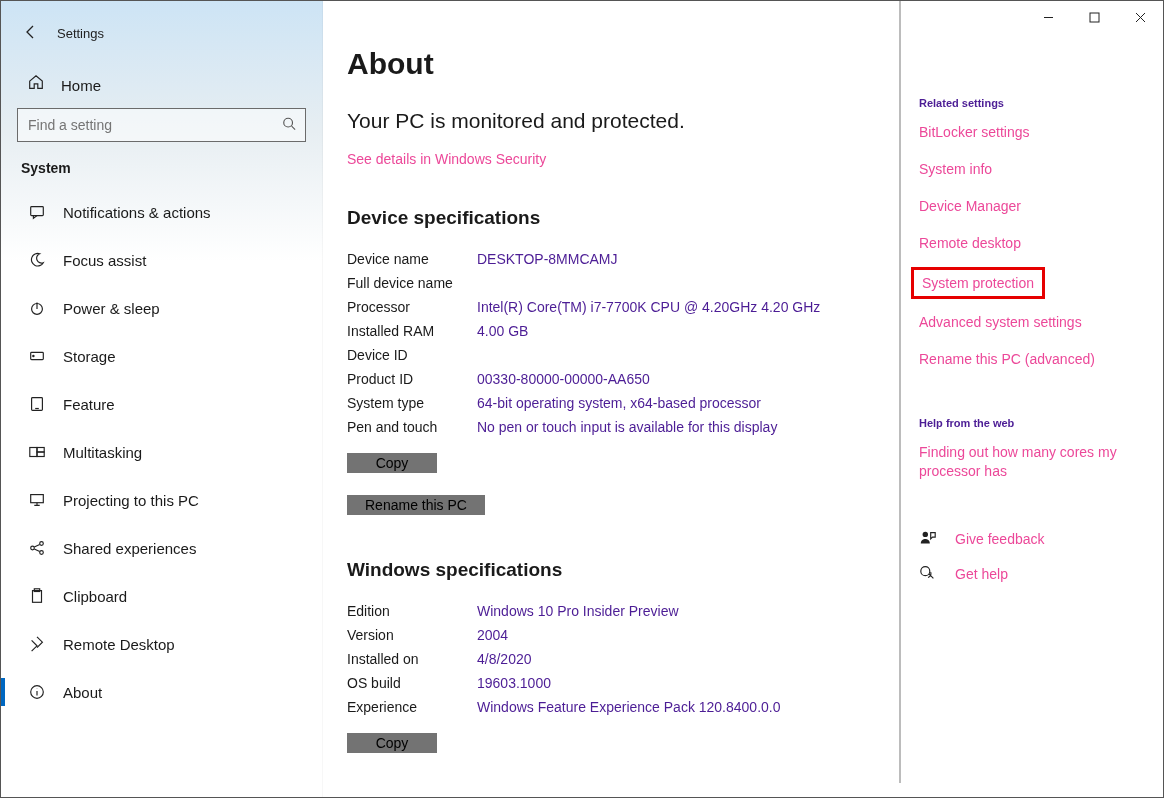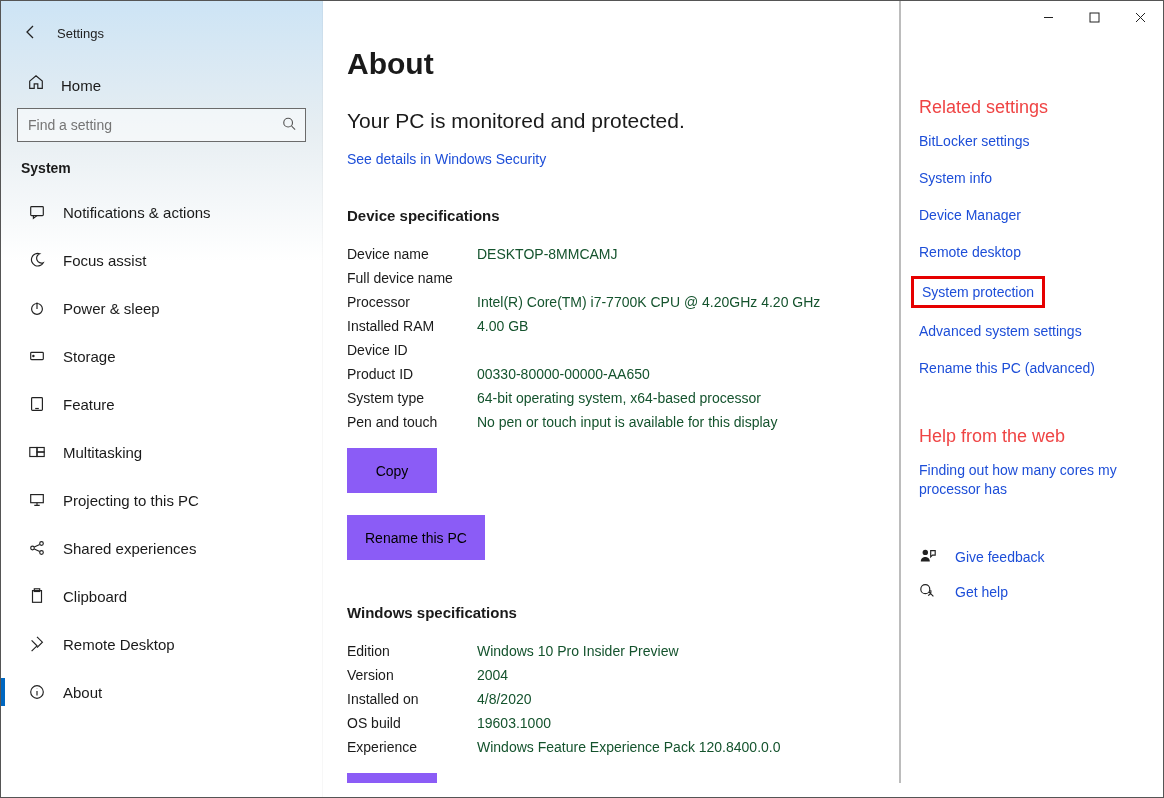--- a/index.html
+++ b/index.html
@@ -118,46 +118,46 @@
   }
   .content-inner {
     max-width: 540px;
   }
   h1.page-title {
     font-weight:600;
     font-size:30px;
     margin:0 0 28px 0;
   }
   .mon-line { font-size:21px; font-weight:400; margin-bottom:18px; }
-  a.link { color:#1d4ed8; text-decoration:none; font-size:14px; cursor:pointer; }
-  h2.section { font-size:15px; font-weight:600; margin:44px 0 18px 0; }
+  a.link { color:#ec4899; text-decoration:none; font-size:14px; cursor:pointer; }
+  h2.section { font-size:19px; font-weight:600; margin:44px 0 18px 0; }
   h2.section.first { margin-top:40px; }
   table.spec { border-collapse:collapse; font-size:14px; }
   table.spec td { padding:4px 0; vertical-align:top; }
   table.spec td.k { width:130px; }
-  table.spec td.v { color:#14532d; }
+  table.spec td.v { color:#4c1d95; }
   .btn {
     display:inline-block;
     min-width:90px;
-    height:45px;
+    height:20px;
     padding:0 18px;
-    background:#8b5cf6;
+    background:#737373;
     border:none;
     font-size:14px;
     cursor:pointer;
     margin-top:14px;
   }
   .btn + .btn { margin-top:22px; }
   .btn.block { display:block; margin-top:22px; }
   
   .rightpane {
     width:256px;
     padding: 96px 20px 0 12px;
   }
-  .rp-head { font-size:18px; font-weight:400; margin-bottom:14px; color:#ef4444; }
+  .rp-head { font-size:11px; font-weight:700; margin-bottom:14px; color:#4c1d95; }
   .rp-head.gap { margin-top:48px; }
   .rightpane a.link { display:block; margin-bottom:18px; line-height:1.35; }
   .highlight-box {
     border:3px solid #e60000;
     padding:4px 8px;
     display:inline-block;
     margin: -4px -8px 14px -8px;
   }
   .highlight-box a.link { margin-bottom:0; }
   .help-row { display:flex; align-items:center; gap:16px; margin-bottom:14px; }

